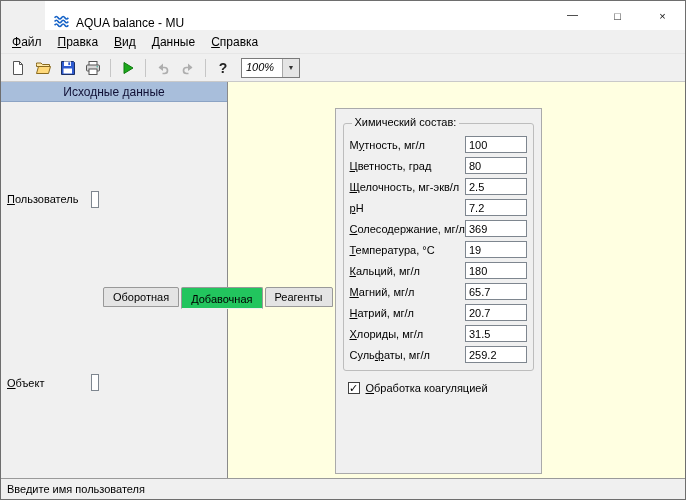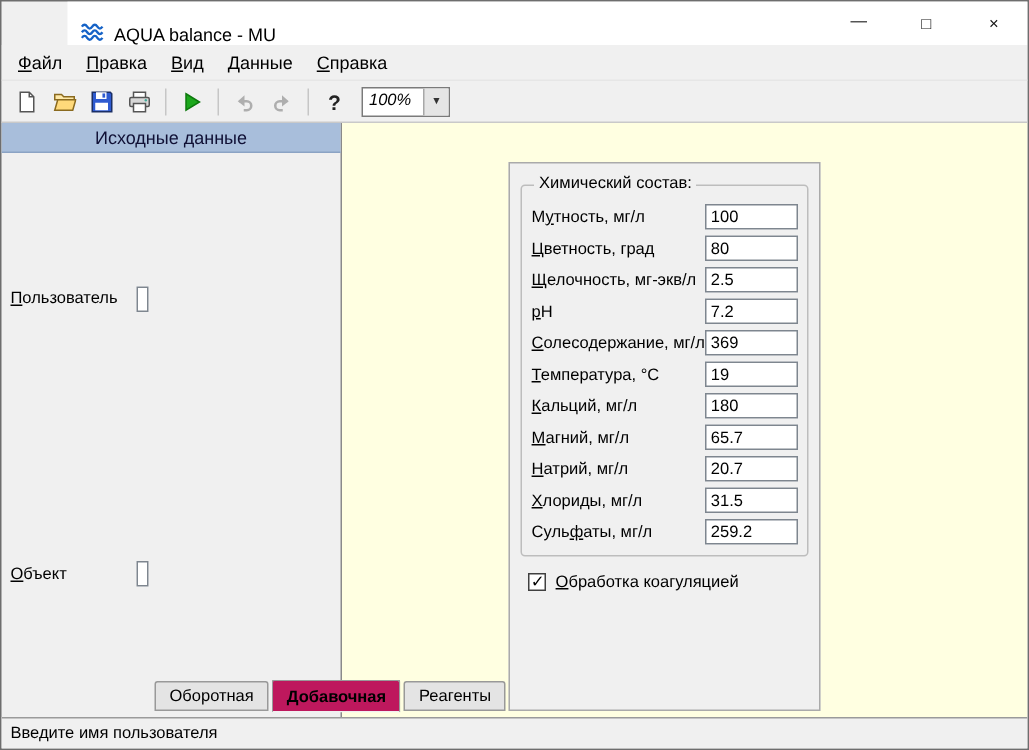--- a/index.html
+++ b/index.html
@@ -45,23 +45,23 @@
   .right-body { flex: 1; background: #ffffe1; }
 
   .left-body { flex: 1; min-height: 0; padding: 6px 4px 4px; display: flex; }
 
   
   .form-grid { display: grid; grid-template-columns: 84px 1fr; row-gap: 1px; align-items: center; margin: 0 2px; }
   .form-grid label { font-size: 11px; white-space: nowrap; }
   .text-input { height: 17px; width: 100%; border: 1px solid #7e868f; background: #fff; font-family: inherit; font-size: 11px; padding: 1px 3px; }
 
   
-  .tabstrip { display: flex; margin-top: 12px; padding-left: 2px; position: relative; z-index: 2; align-items: flex-end; }
+  .tabstrip { display: flex; margin-top: 12px; padding-left: 2px; position: relative; z-index: 2; align-items: center; }
   .tab { padding: 3px 9px; font-size: 11px; border: 1px solid #999; border-radius: 2px 2px 0 0; background: #e4e4e4; margin-right: 2px; white-space: nowrap; }
-  .tab.active { background: #be185d; border-bottom-color: #f0f0f0; margin-bottom: -1px; padding-top: 5px; font-weight: bold; }
+  .tab.active { background: #22c55e; border-bottom-color: #f0f0f0; margin-bottom: -1px; padding-top: 5px; }
   .tabpage { border: 1px solid #aaa; background: #f0f0f0; padding: 12px 5px 10px; flex: 0 0 auto; position: relative; z-index: 1; }
 
   
   .groupbox { border: 1px solid #bdbdbd; border-radius: 3px; margin: 2px 2px 0; padding: 10px 6px 5px; position: relative; }
   .group-title { position: absolute; top: -8px; left: 8px; background: #f0f0f0; padding: 0 3px; font-size: 11px; }
   .field-row { display: flex; align-items: center; height: 21px; }
   .field-row label { flex: 1; font-size: 11px; white-space: nowrap; }
   .field-input { flex: 0 0 62px; width: 62px; height: 17px; border: 1px solid #7e868f; background: #fff; font-family: inherit; font-size: 11px; padding: 1px 3px; }
 
   

